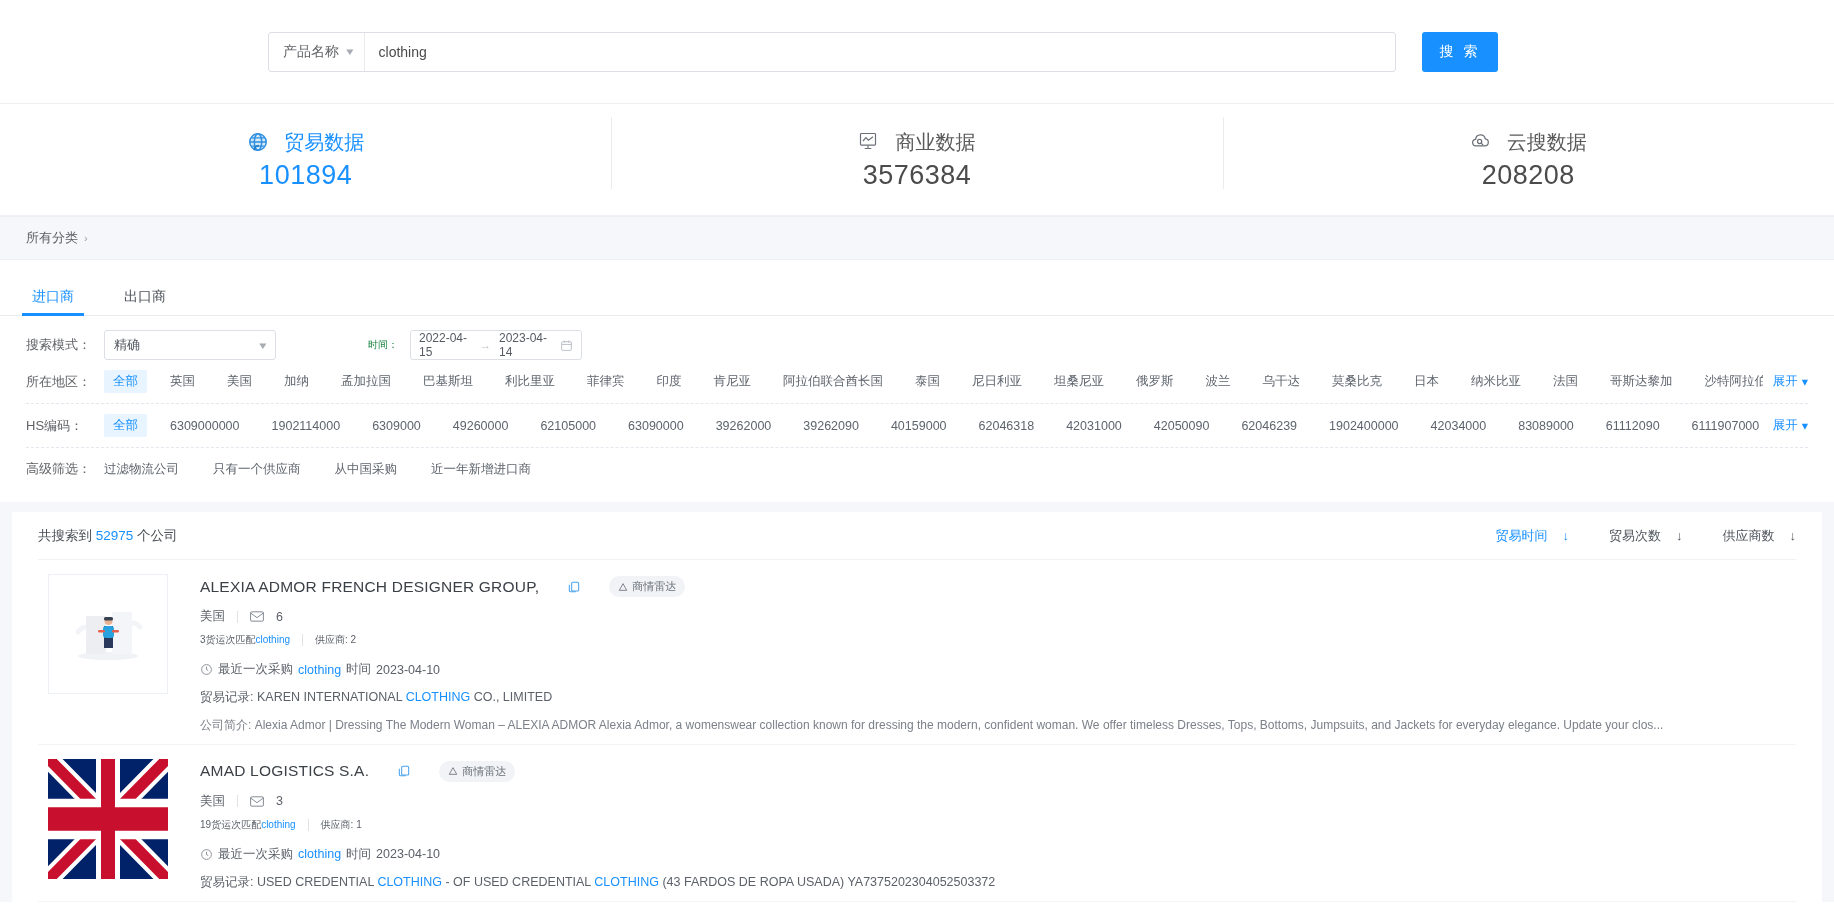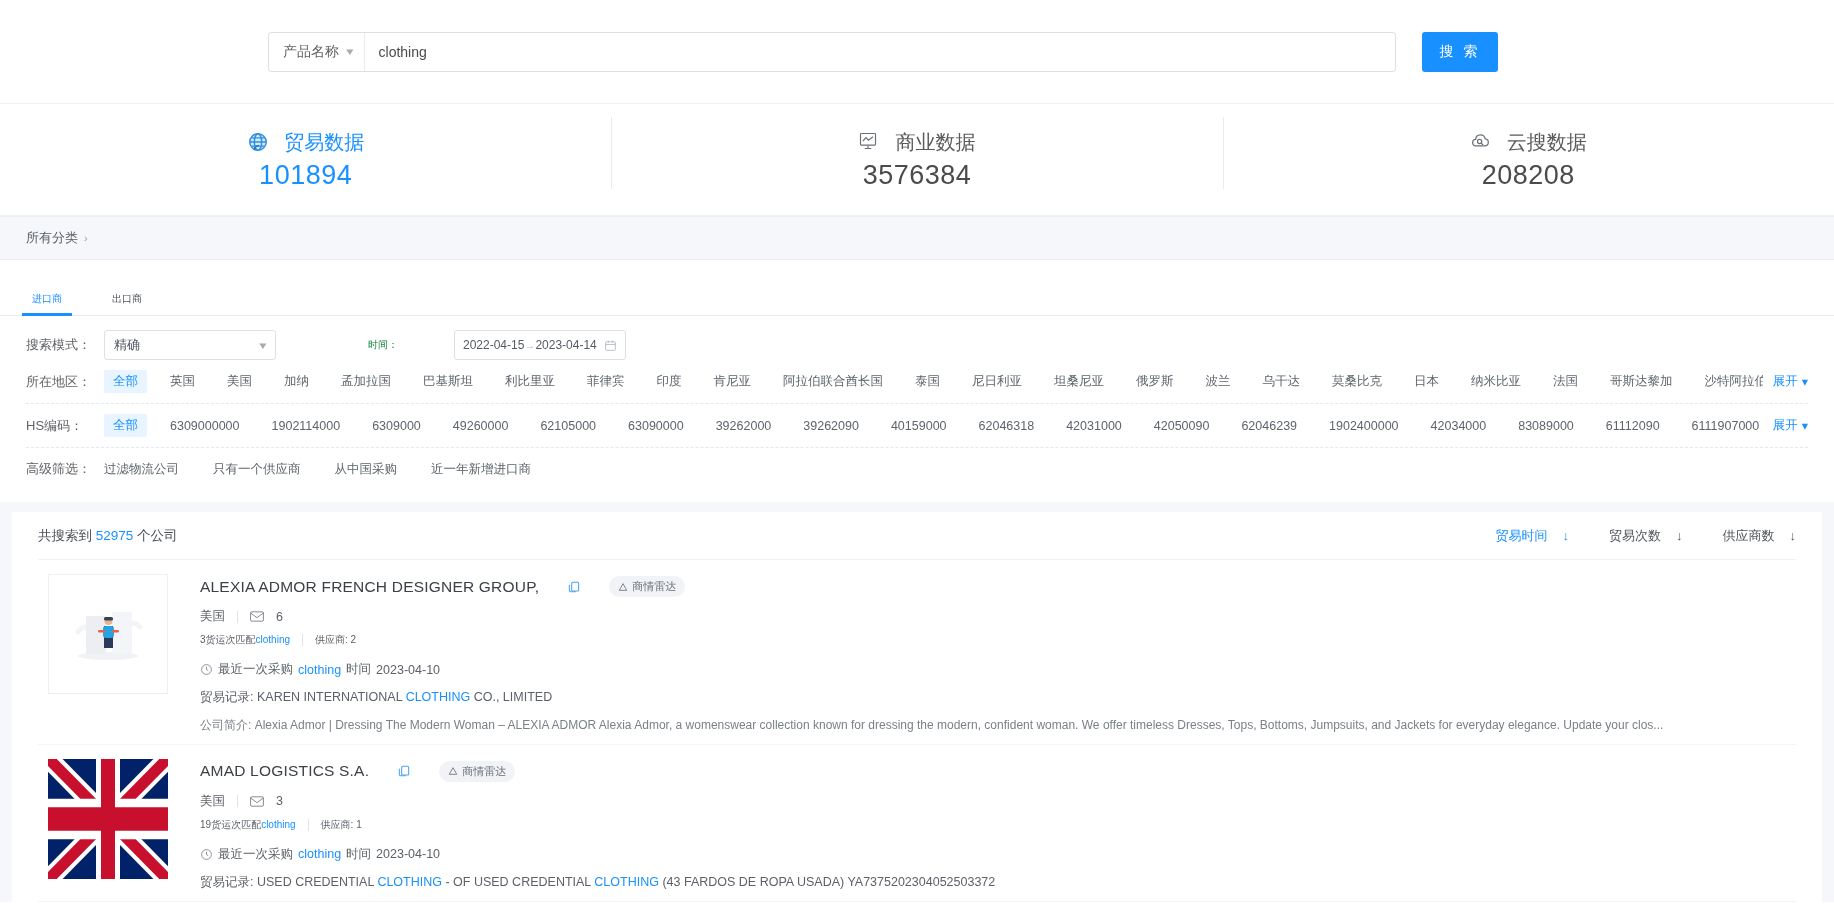--- a/index.html
+++ b/index.html
@@ -84,21 +84,21 @@
   .crumb-strip .arr { margin-left: 6px; color: #9aa0a6; font-size: 11px; }
 
   
   .tabs {
     height: 44px; display: flex; align-items: flex-end;
     padding-left: 26px; background: #fff;
     border-bottom: 1px solid #e9ecef;
     margin-top: 12px;
   }
   .tab {
-    font-size: 10px; color: #4b5059;
+    font-size: 14px; color: #4b5059;
     padding: 0 6px 9px 6px; margin-right: 38px;
     cursor: pointer; position: relative;
   }
   .tab.active { color: #1890ff; }
   .tab.active::after {
     content: ""; position: absolute; left: -4px; right: -4px; bottom: -1px;
     height: 3px; background: #1890ff;
   }
 
   
@@ -112,24 +112,23 @@
     width: 172px; height: 30px;
     border: 1px solid #dcdfe6; border-radius: 3px;
     display: flex; align-items: center; justify-content: space-between;
     padding: 0 9px; font-size: 13px; color: #525660;
     cursor: pointer; background: #fff;
   }
   .time-label { font-size: 10px; color: #15803d; margin-left: 92px; margin-right: 12px; }
   .daterange {
     width: 172px; height: 30px;
     border: 1px solid #dcdfe6; border-radius: 3px;
-    display: flex; align-items: center; 
+    display: flex; align-items: center; gap: 8px;
     padding: 0 8px; font-size: 12px; color: #555a63; background: #fff;
     cursor: pointer;
-    margin-left: 44px;
   }
   .dr-sep { color: #b7bcc4; font-size: 11px; }
   .cal-ico { margin-left: auto; color: #b9bec6; font-size: 12px; }
 
   .chips { display: flex; flex-wrap: nowrap; align-items: center; flex: 1; overflow: hidden; }
   .chip {
     font-size: 12.5px; color: #5e646d;
     padding: 3px 9px; margin-right: 14px;
     border-radius: 2px; cursor: pointer; white-space: nowrap;
   }

